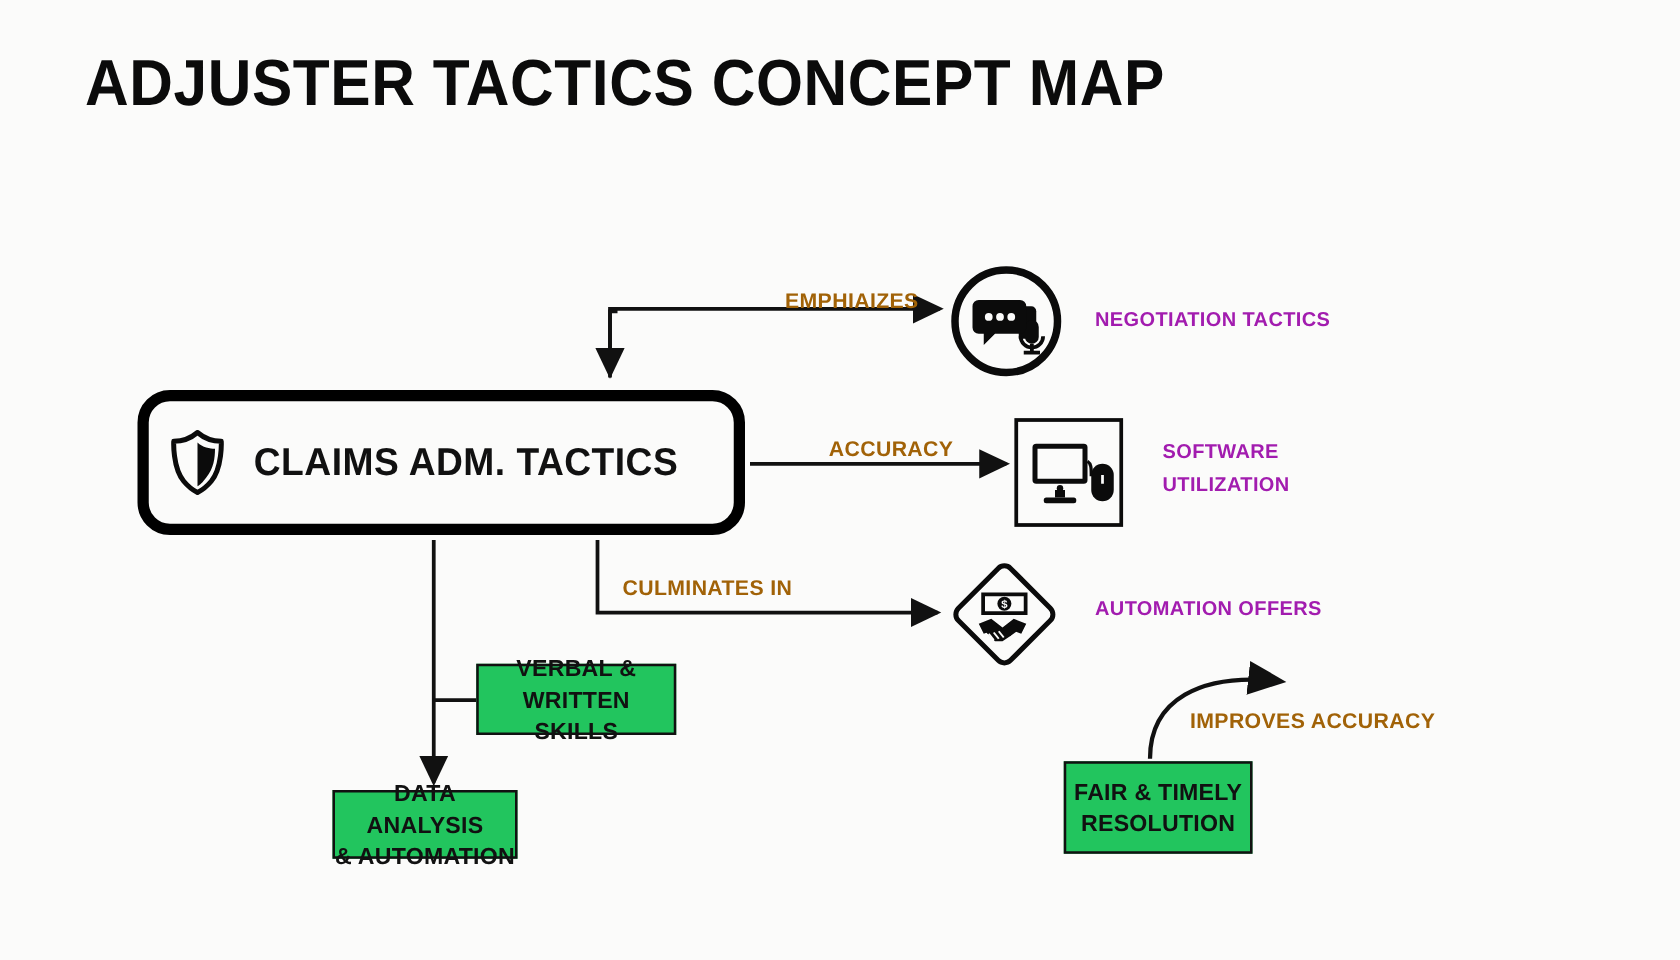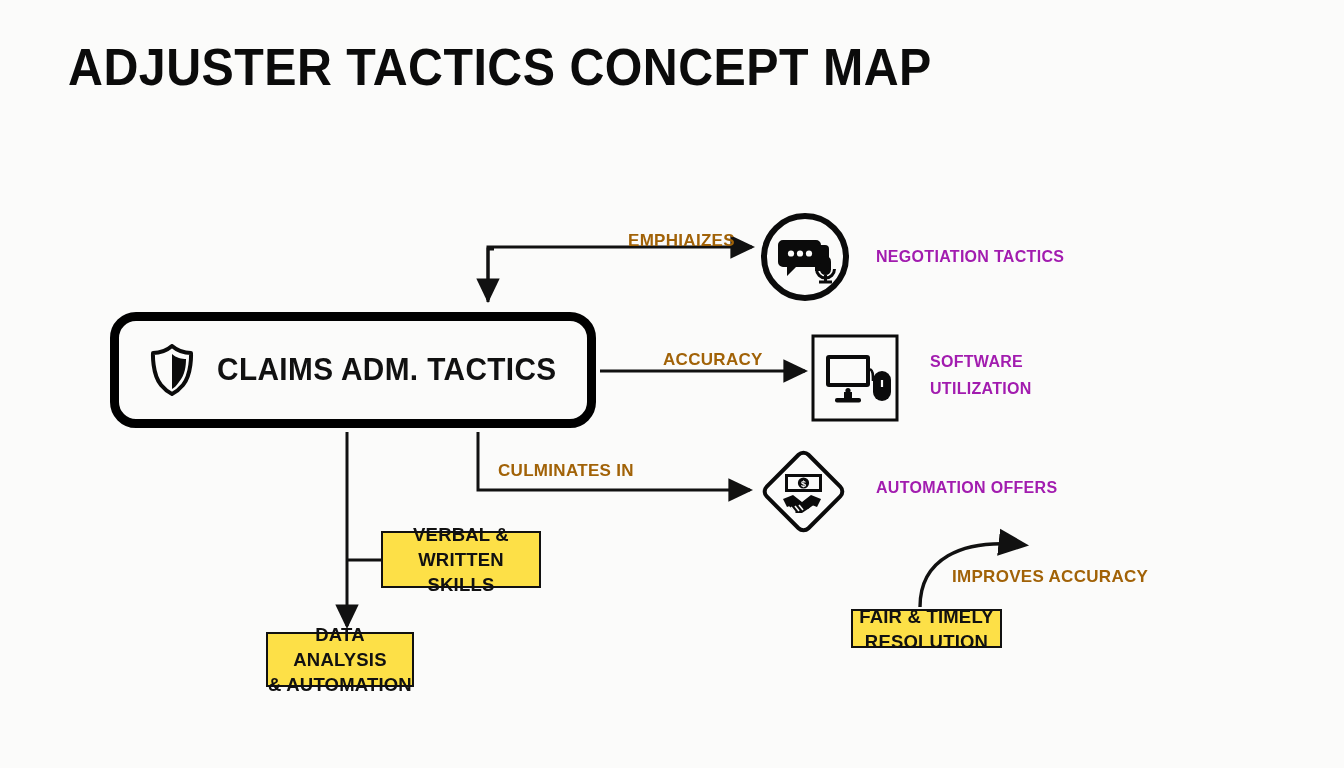--- a/index.html
+++ b/index.html
@@ -47,56 +47,56 @@
     left: 110px;
     top: 312px;
     width: 486px;
     height: 116px;
     border: 9px solid #000000;
     border-radius: 26px;
     background: #fbfbfa;
     box-sizing: border-box;
     display: flex;
     align-items: center;
-    padding-left: 30px;
+    padding-left: 16px;
   }
   #central-node .shield {
     flex: 0 0 auto;
     width: 46px;
     height: 52px;
     margin-right: 22px;
   }
   #central-node .node-label {
     font-size: 31px;
     font-weight: bold;
     letter-spacing: 0.4px;
     transform: scaleX(0.96);
     transform-origin: left center;
     white-space: nowrap;
   }
 
   
   .plain-box {
     position: absolute;
     border: 2.5px solid #111111;
-    background: #fde047;
+    background: #22c55e;
     box-sizing: border-box;
     display: flex;
     flex-direction: column;
     align-items: center;
     justify-content: center;
     font-size: 18.5px;
     font-weight: bold;
     line-height: 25px;
     text-align: center;
     letter-spacing: 0.2px;
   }
   #box-verbal   { left: 381px; top: 531px; width: 160px; height: 57px; }
   #box-data     { left: 266px; top: 632px; width: 148px; height: 55px; }
-  #box-fair     { left: 851px; top: 609px; width: 151px; height: 39px; }
+  #box-fair     { left: 851px; top: 609px; width: 151px; height: 74px; }
 
   
   .edge-label {
     position: absolute;
     font-size: 17px;
     font-weight: bold;
     letter-spacing: 0.3px;
     white-space: nowrap;
     color: #a16207;
   }

